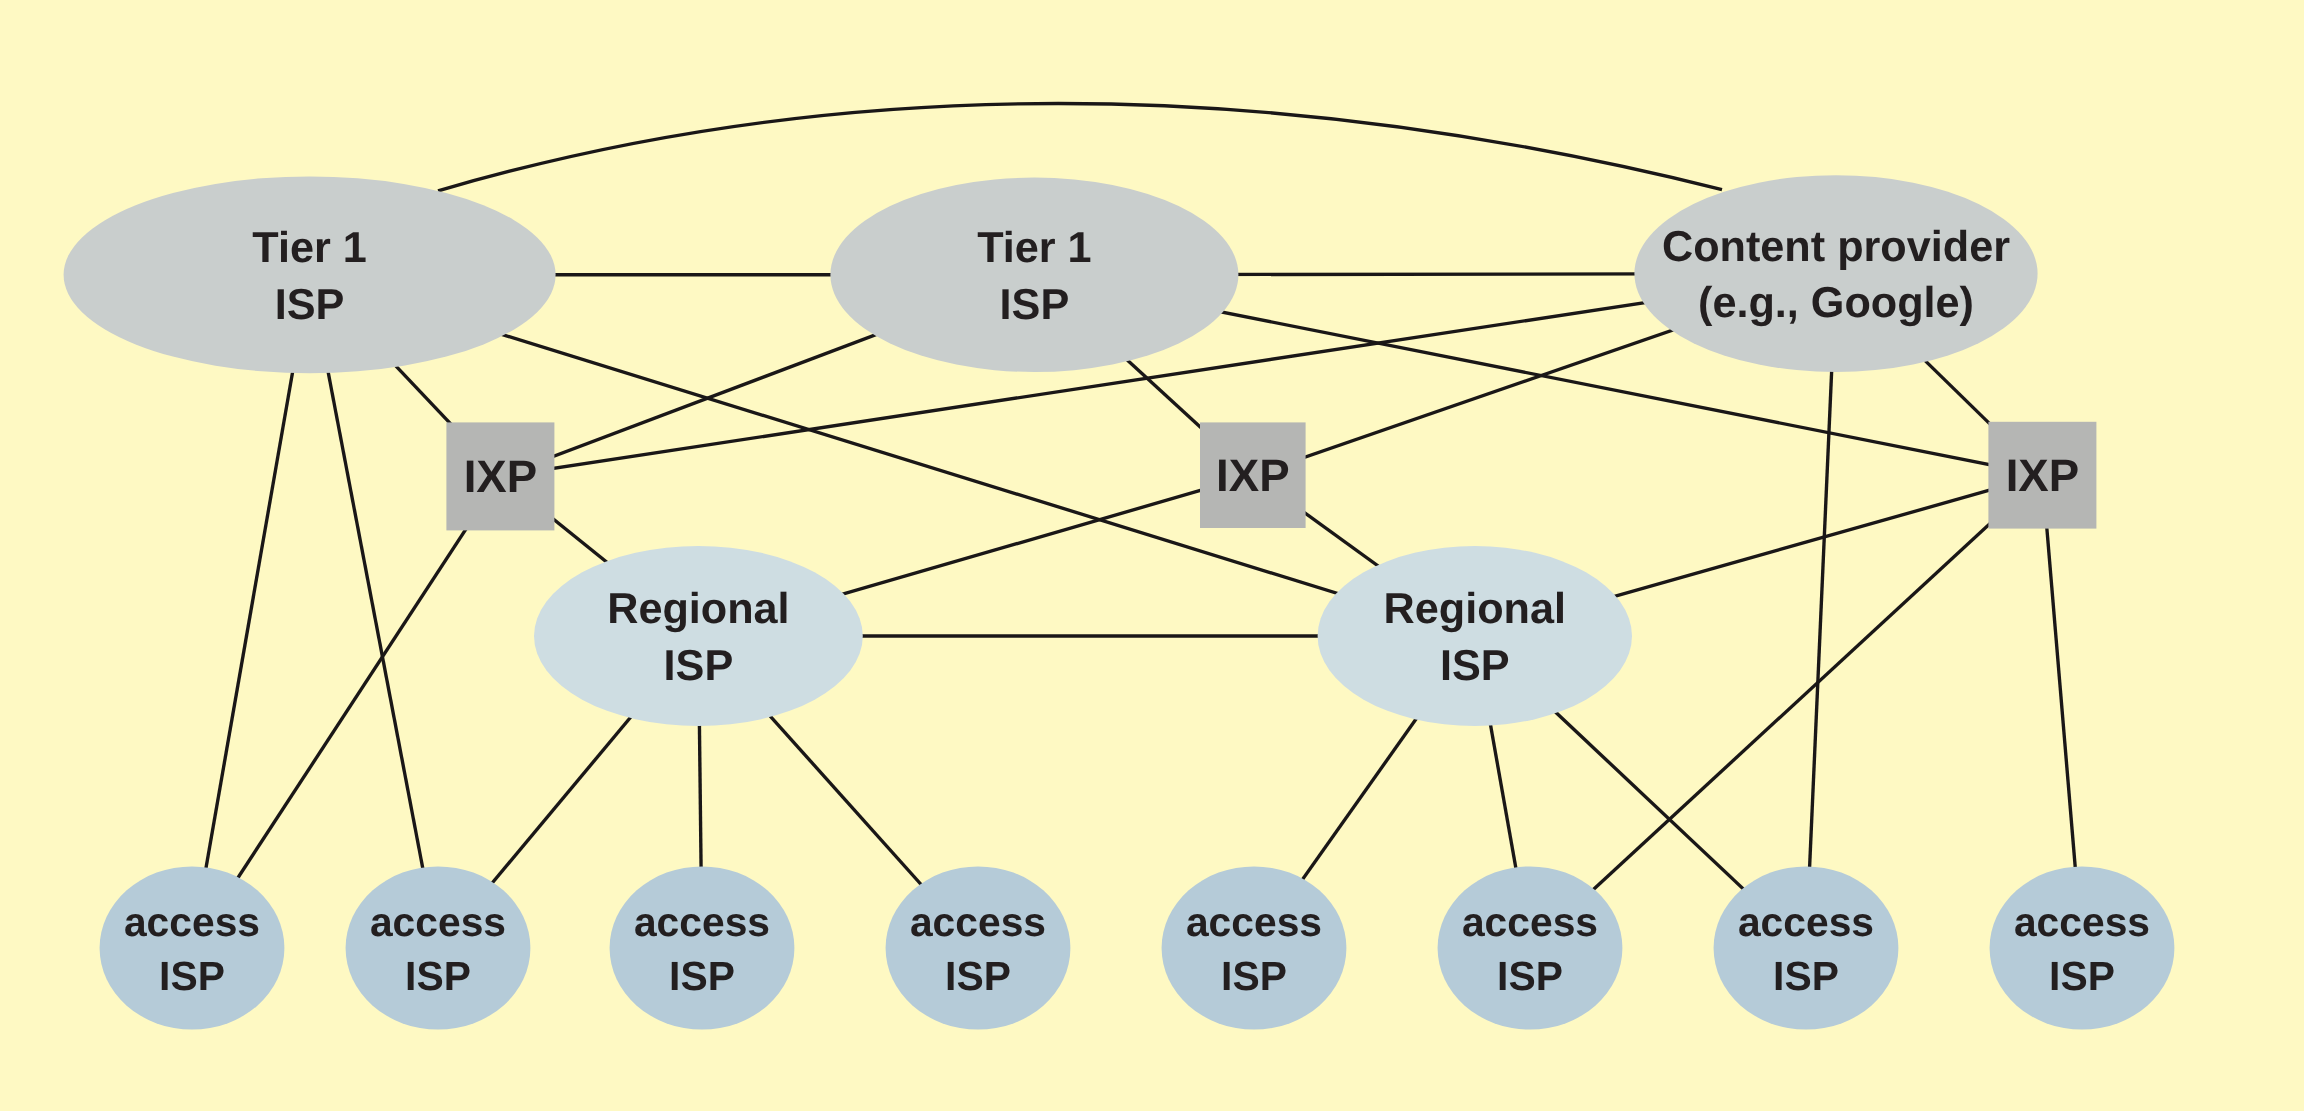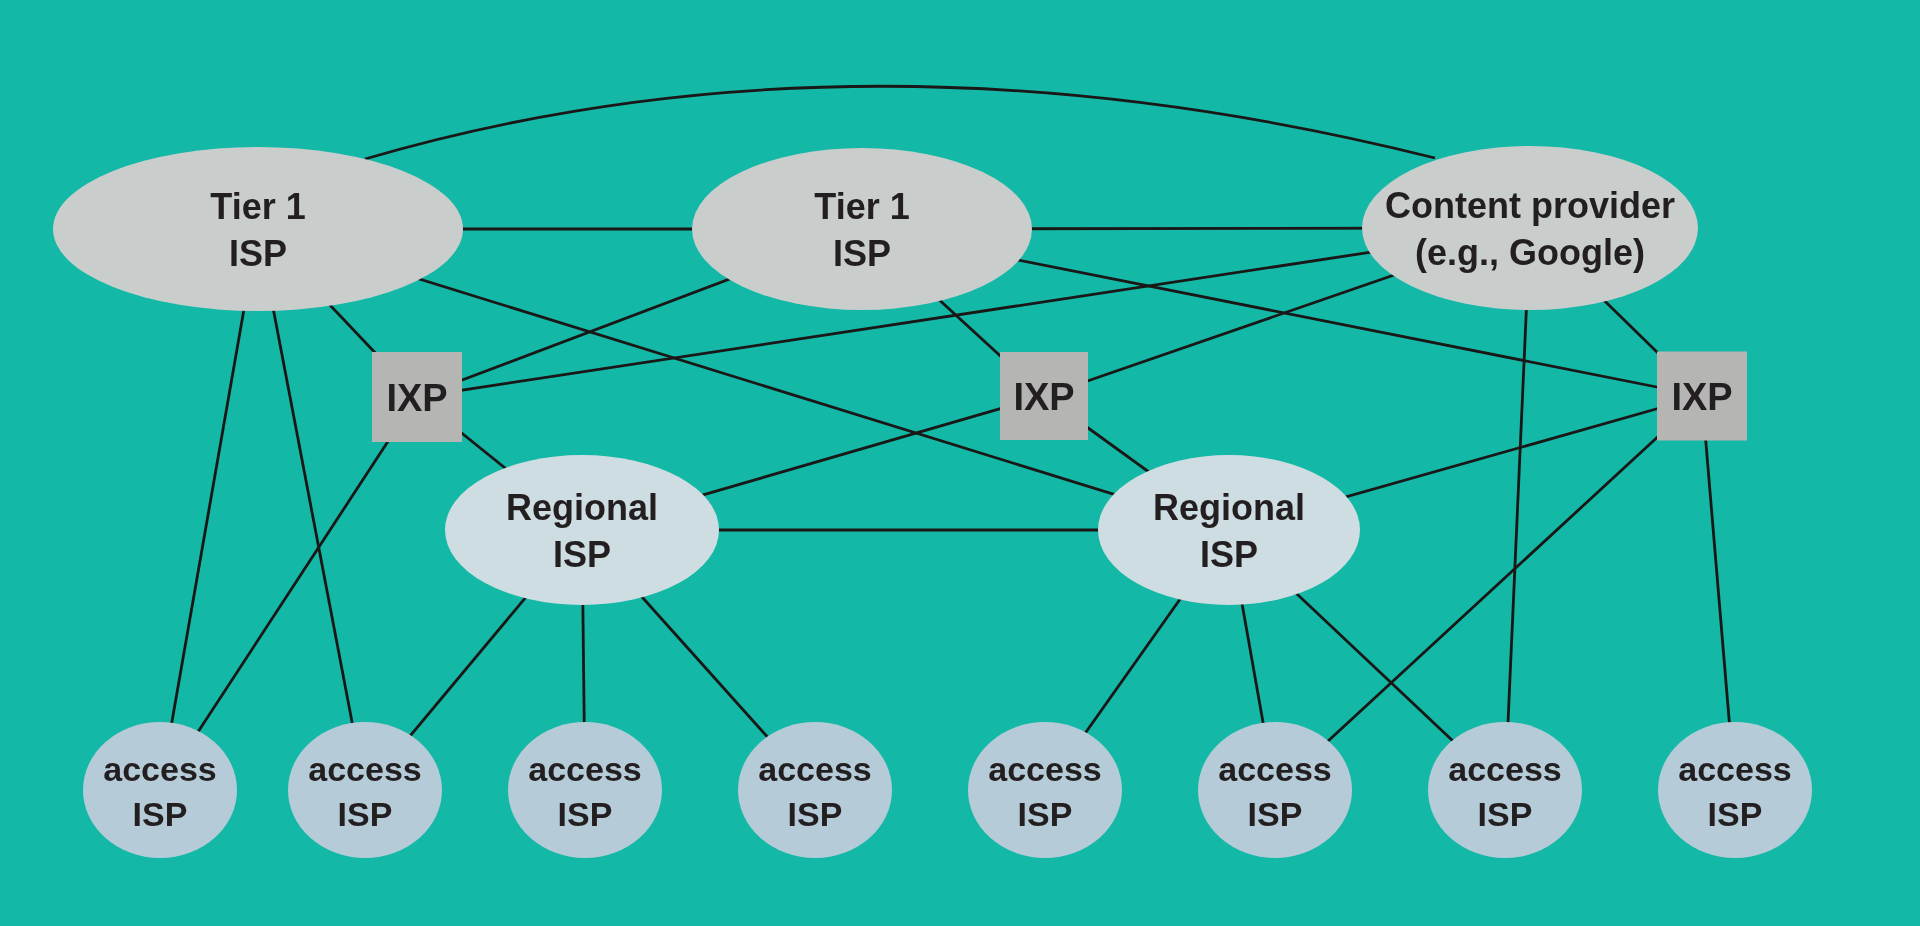--- a/index.html
+++ b/index.html
@@ -4,21 +4,21 @@
 <style>
   html, body {
     margin: 0;
     padding: 0;
     background: #ffffff;
   }
   .canvas-wrap {
     width: 1920px;
     height: 926px;
     position: relative;
-    background: #14b8a6;
+    background: #fef9c3;
     overflow: hidden;
   }
   svg {
     display: block;
   }
   svg text {
     font-family: "Liberation Sans", "DejaVu Sans", sans-serif;
     font-weight: 700;
     fill: #231f20;
   }

